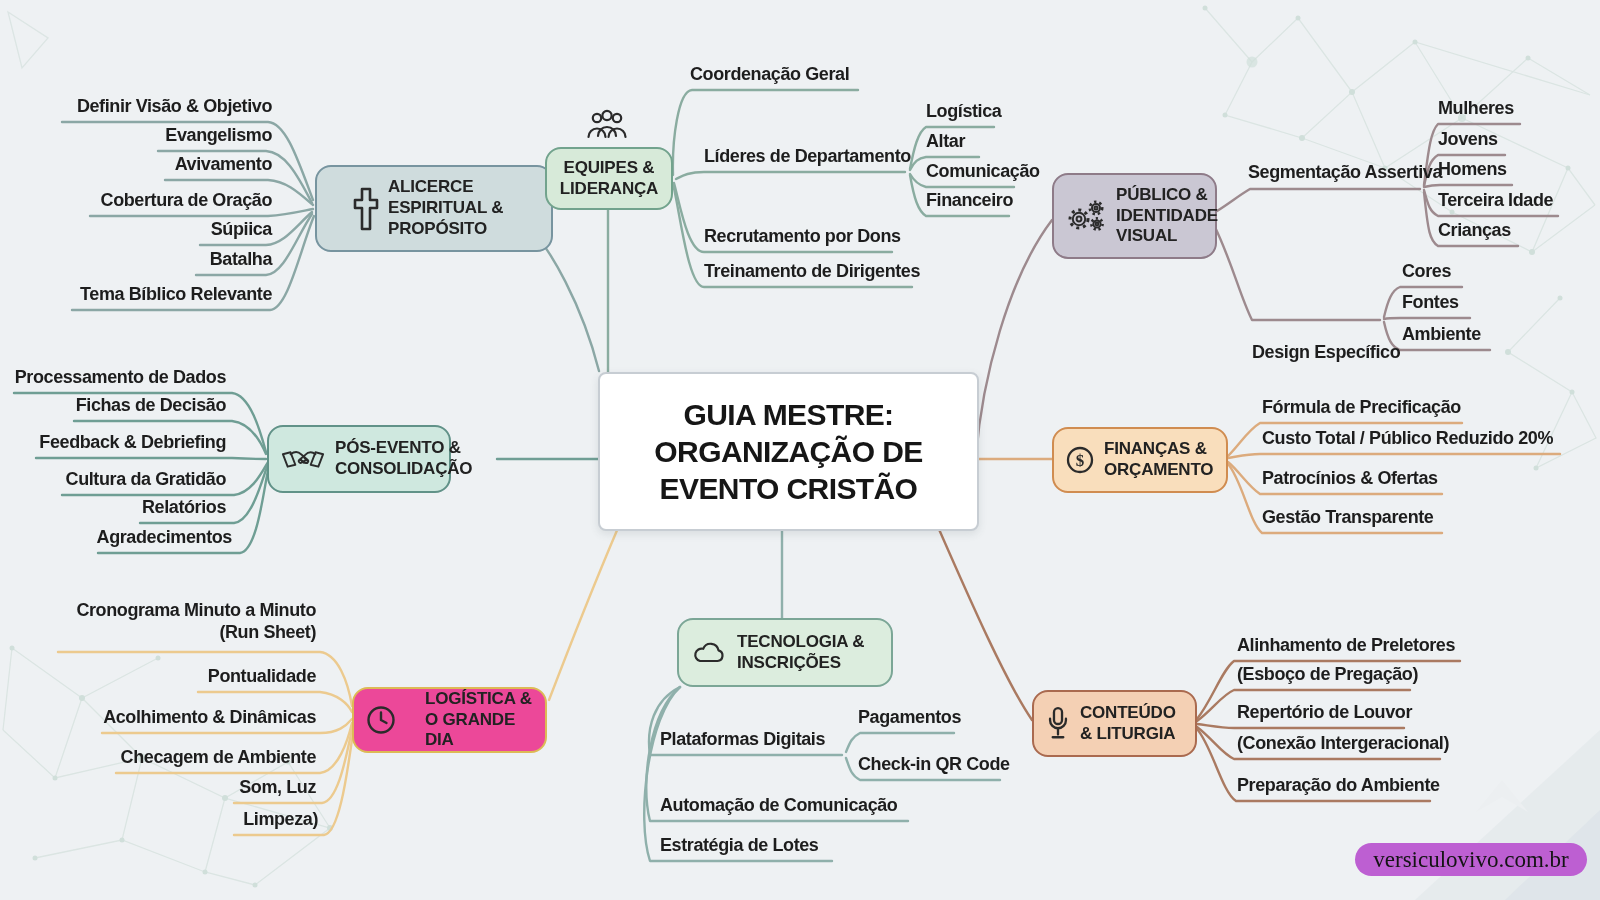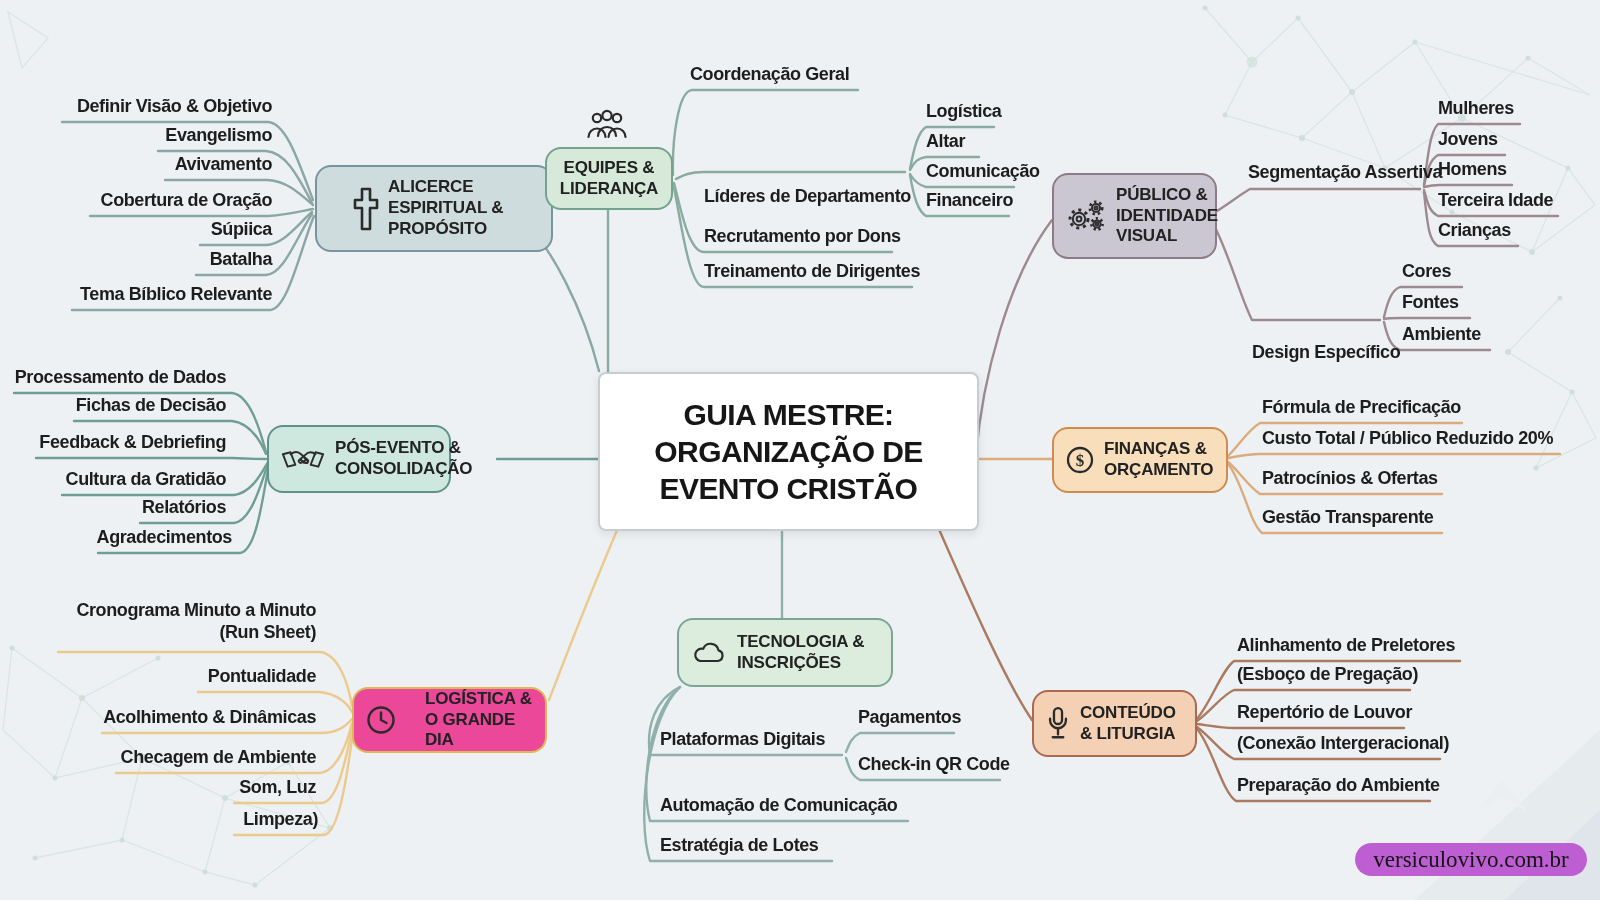--- a/index.html
+++ b/index.html
@@ -309,21 +309,21 @@
 
   <div class="lf ra" style="right:1328px; top:96px;">Definir Visão &amp; Objetivo</div>
   <div class="lf ra" style="right:1328px; top:125px;">Evangelismo</div>
   <div class="lf ra" style="right:1328px; top:154px;">Avivamento</div>
   <div class="lf ra" style="right:1328px; top:190px;">Cobertura de Oração</div>
   <div class="lf ra" style="right:1328px; top:219px;">Súpiica</div>
   <div class="lf ra" style="right:1328px; top:249px;">Batalha</div>
   <div class="lf ra" style="right:1328px; top:284px;">Tema Bíblico Relevante</div>
 
   <div class="lf" style="left:690px; top:64px;">Coordenação Geral</div>
-  <div class="lf" style="left:704px; top:146px;margin-top:40px;">Líderes de Departamento</div>
+  <div class="lf" style="left:704px; top:146px;">Líderes de Departamento</div>
   <div class="lf" style="left:704px; top:226px;">Recrutamento por Dons</div>
   <div class="lf" style="left:704px; top:261px;">Treinamento de Dirigentes</div>
   <div class="lf" style="left:926px; top:101px;">Logística</div>
   <div class="lf" style="left:926px; top:131px;">Altar</div>
   <div class="lf" style="left:926px; top:161px;">Comunicação</div>
   <div class="lf" style="left:926px; top:190px;">Financeiro</div>
 
   <div class="lf" style="left:1248px; top:162px;">Segmentação Assertiva</div>
   <div class="lf" style="left:1438px; top:98px;">Mulheres</div>
   <div class="lf" style="left:1438px; top:129px;">Jovens</div>

